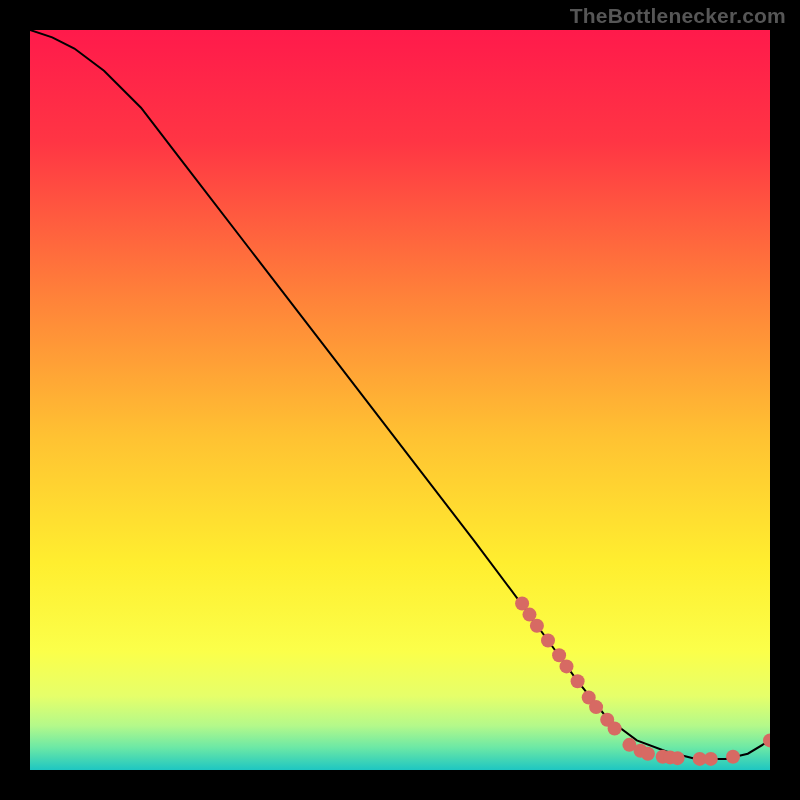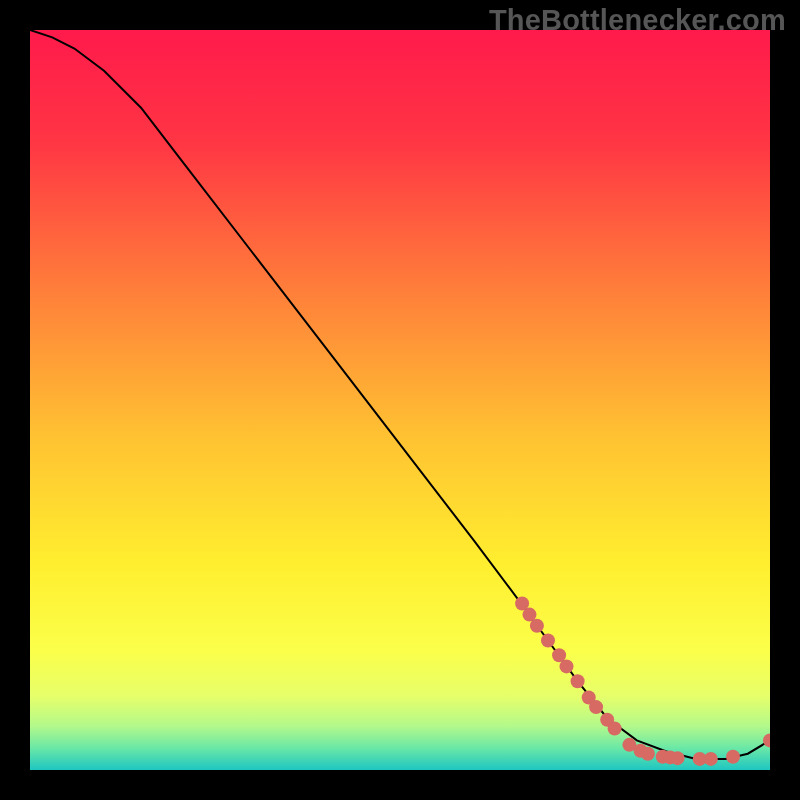--- a/index.html
+++ b/index.html
@@ -8,21 +8,21 @@
     position: relative;
     width: 800px;
     height: 800px;
     background: #000;
   }
   .attribution {
     position: absolute;
     top: 4px;
     right: 14px;
     font-family: Arial, Helvetica, sans-serif;
-    font-size: 29px;
+    font-size: 21px;
     font-weight: bold;
     color: #565656;
     letter-spacing: 0.2px;
   }
   .plot {
     position: absolute;
     left: 30px;
     top: 30px;
     width: 740px;
     height: 740px;

